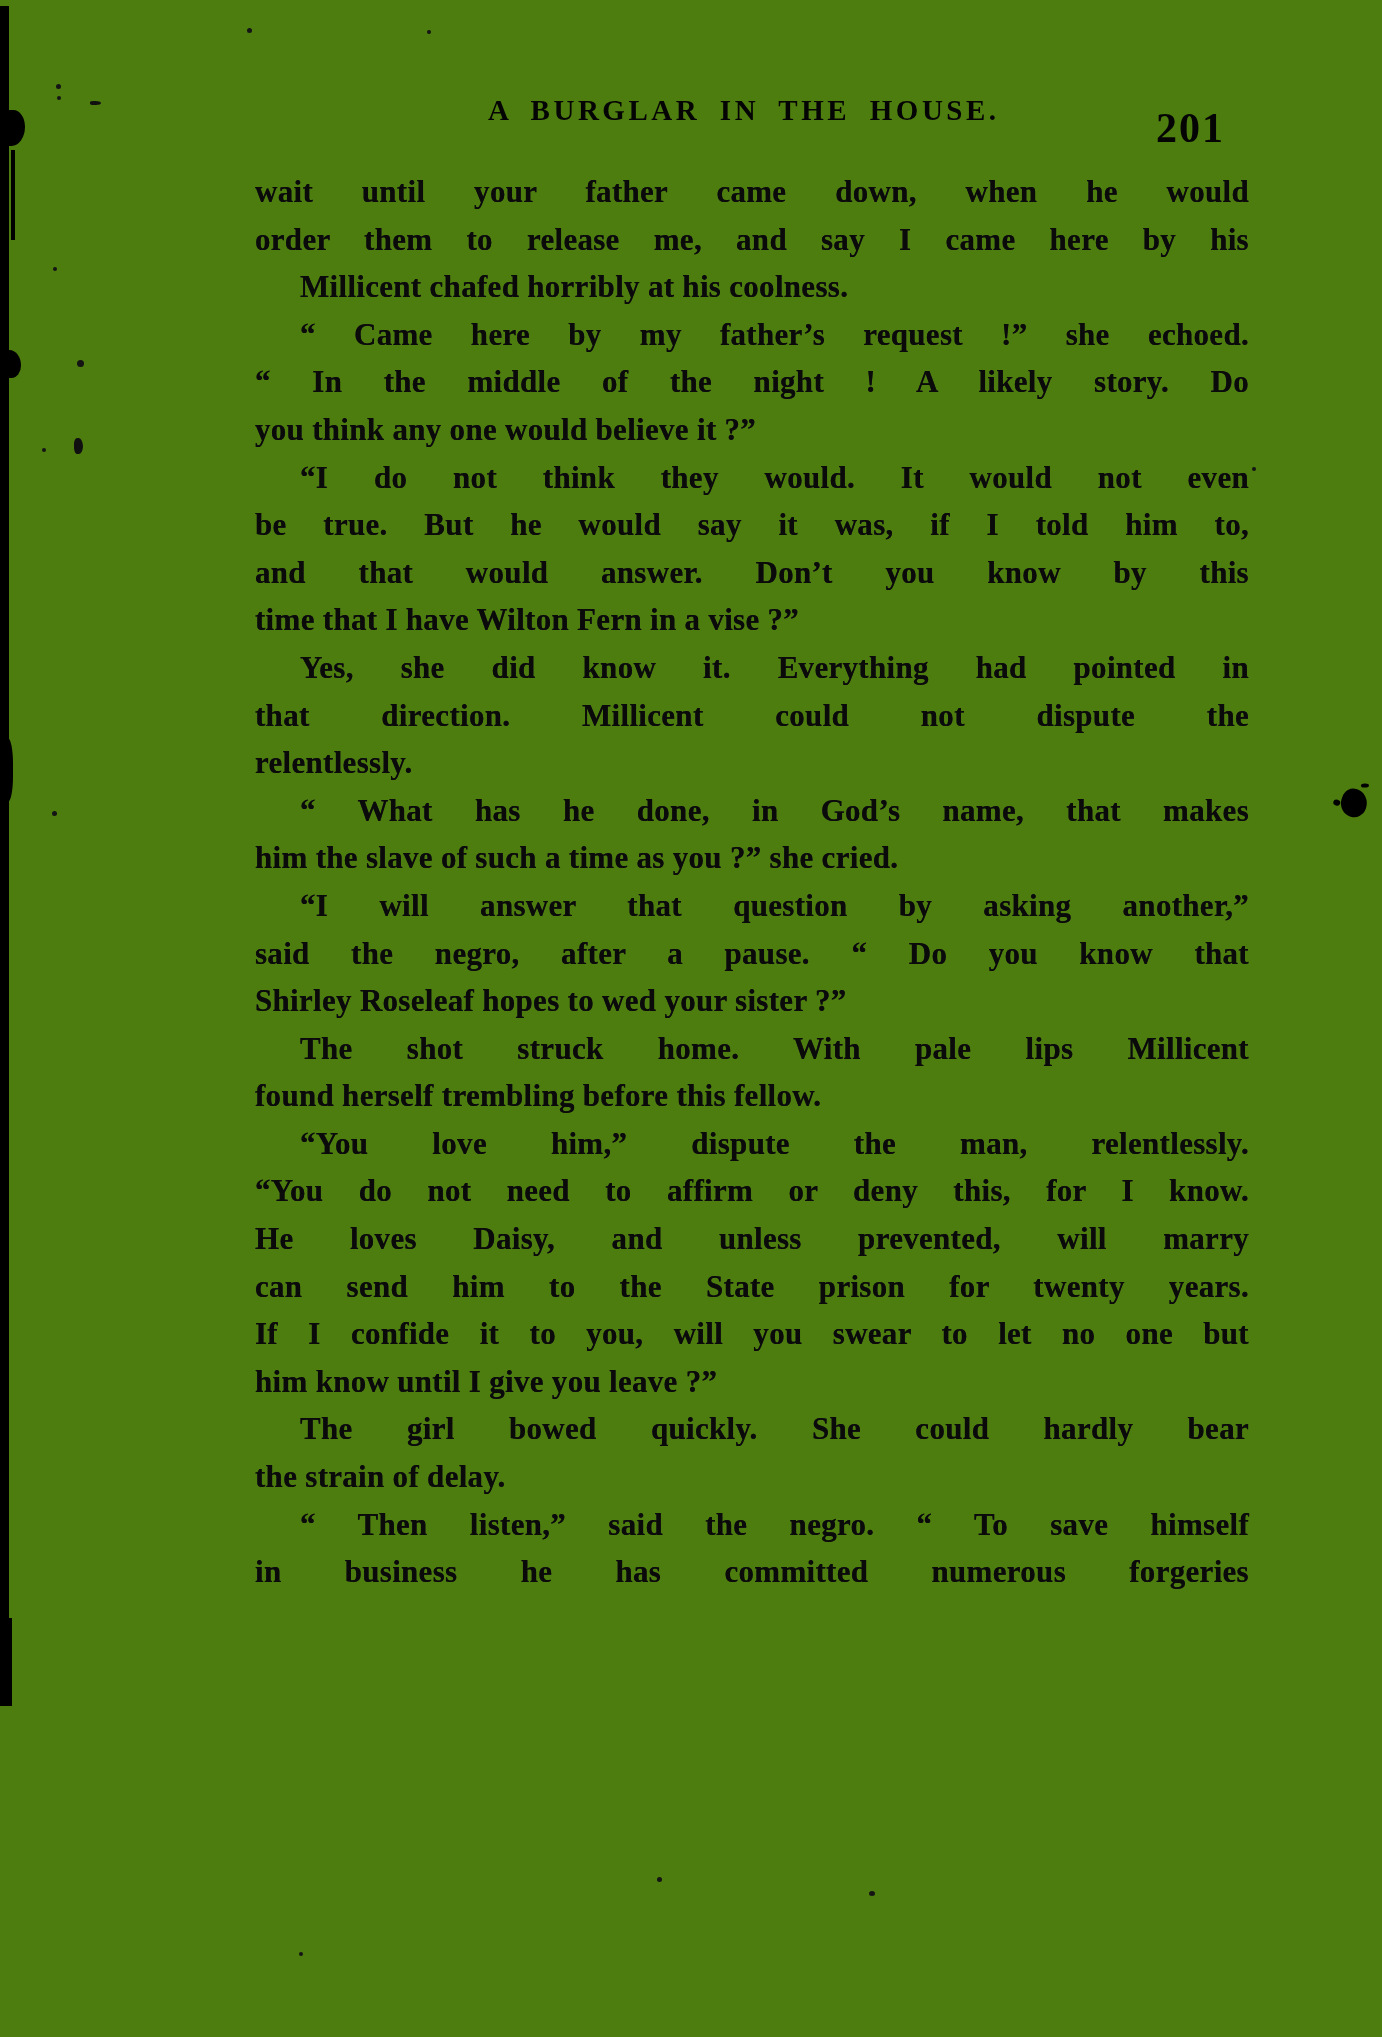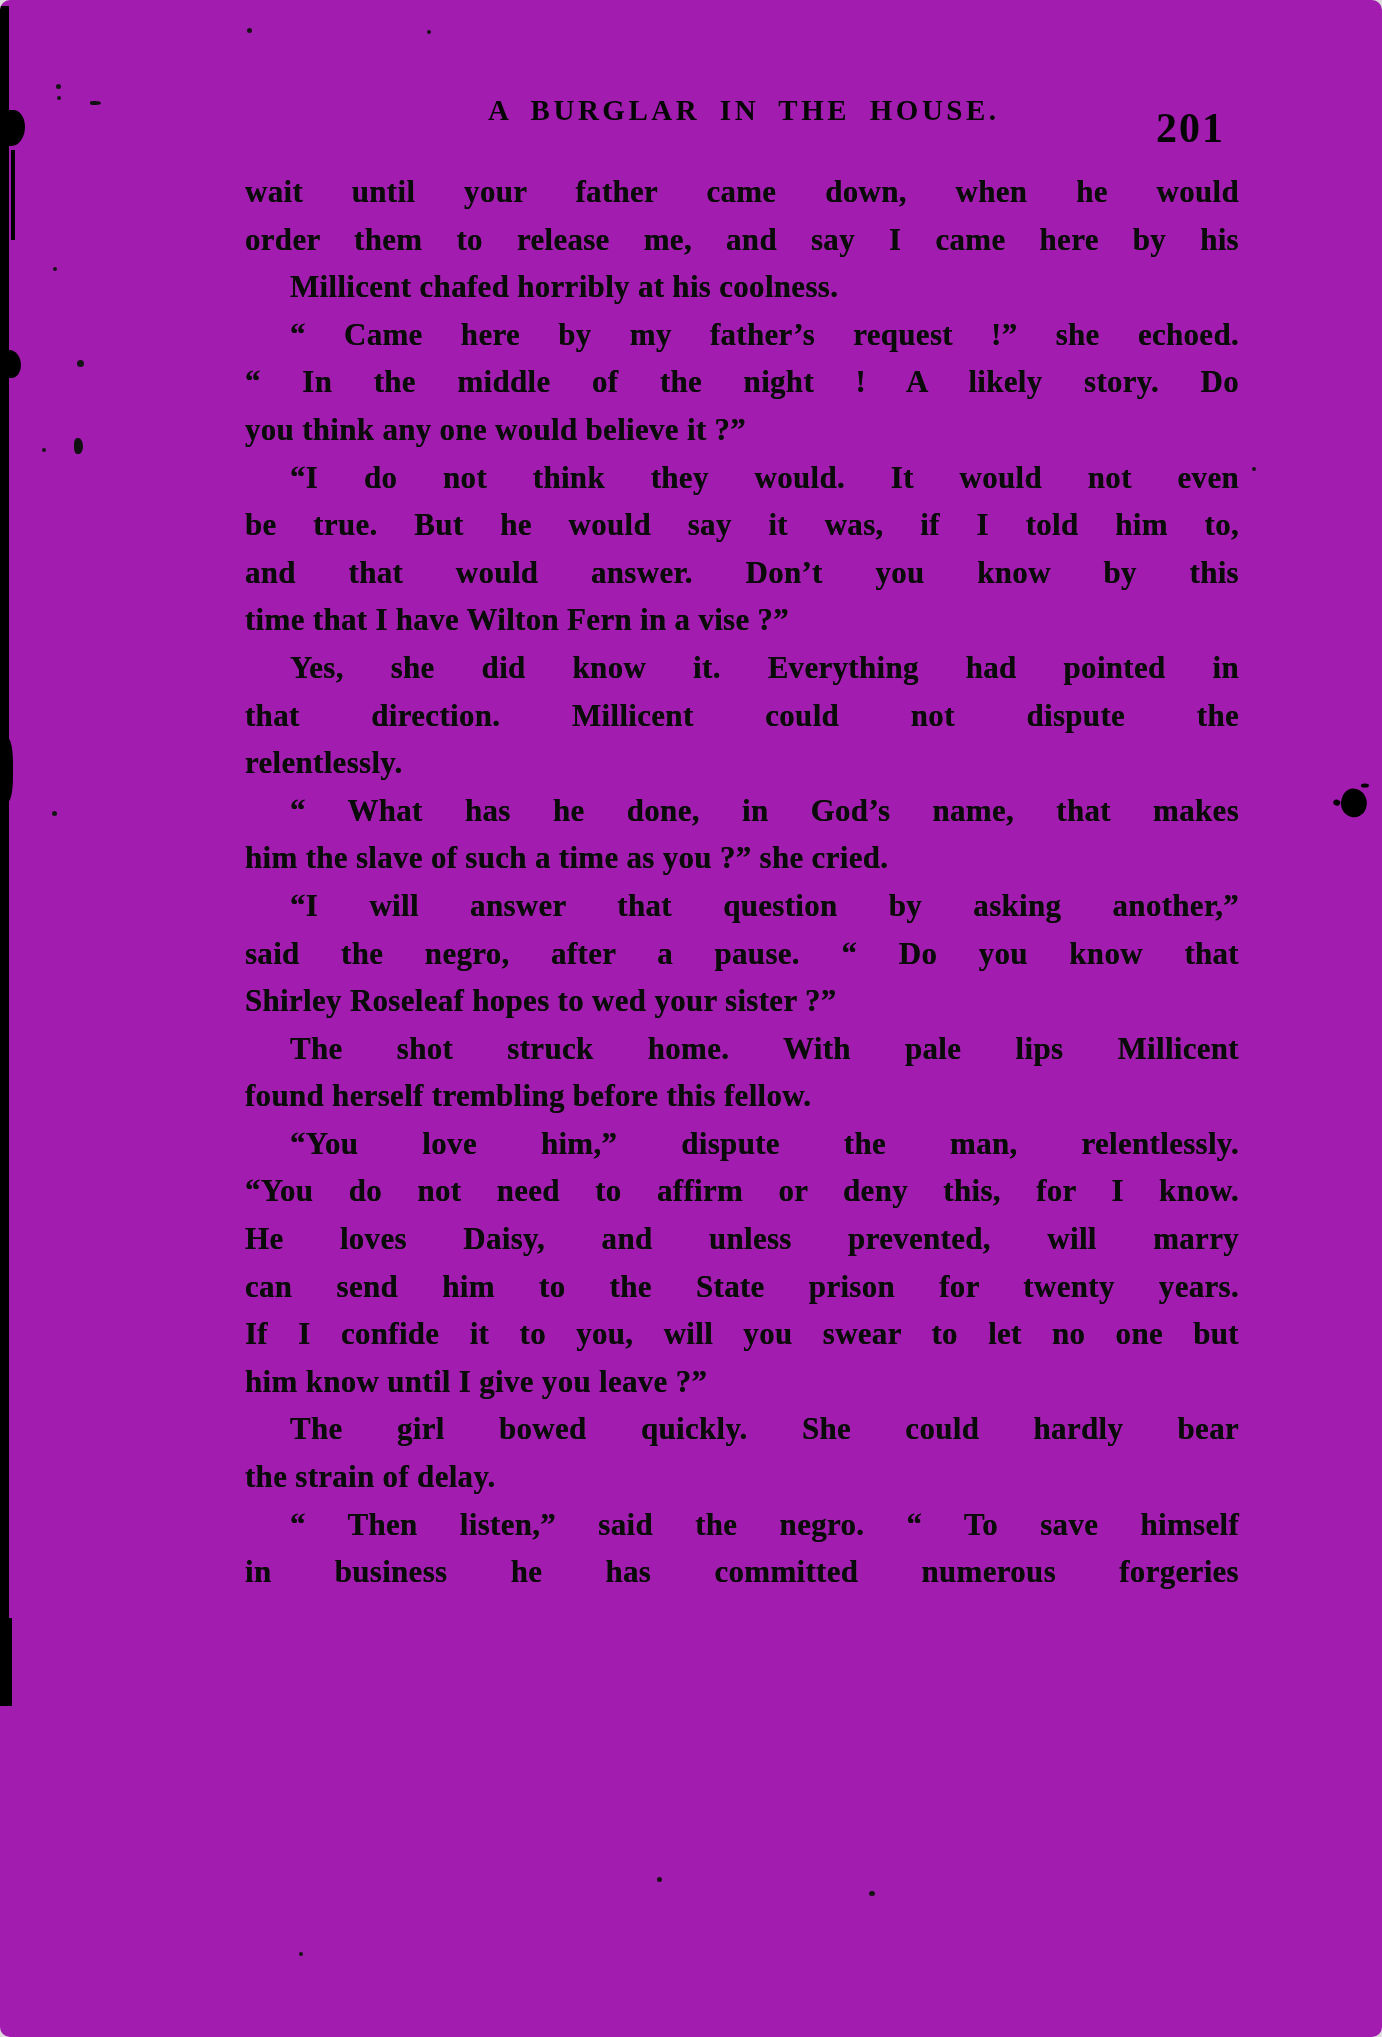--- a/index.html
+++ b/index.html
@@ -1,23 +1,22 @@
 <!DOCTYPE html>
 <html><head>
 <meta charset="utf-8">
 <style>
   html,body{margin:0;padding:0;background:#dcdcdc;}
   .page{
     position:relative;
     width:1382px;height:2037px;
-    background:#a21caf;
+    background:#4d7c0f;
     overflow:hidden;
     color:#060606;
     font-family:"Liberation Serif","DejaVu Serif",serif;
-    border-radius:10px;
   }
 
   
   .header-title{
     position:absolute;left:488px;top:94px;
     font-size:29px;font-weight:bold;
     letter-spacing:3.5px;word-spacing:9px;
     white-space:nowrap;
     transform:scaleY(1.02);
     color:#040404;
@@ -25,21 +24,21 @@
   .page-number{
     position:absolute;left:1156px;top:104px;
     font-size:42px;font-weight:bold;
     letter-spacing:2px;
     color:#040404;
     text-align:right;
   }
 
   
   .text-block{
-    position:absolute;left:245px;top:168px;width:994px;
+    position:absolute;left:255px;top:168px;width:994px;
   }
   .line{
     font-size:31px;
     font-weight:600;
     line-height:47.6px;
     height:47.6px;
     letter-spacing:0.3px;
     color:#0a0a0a;
     text-shadow:0 0 0.5px #222;
   }

